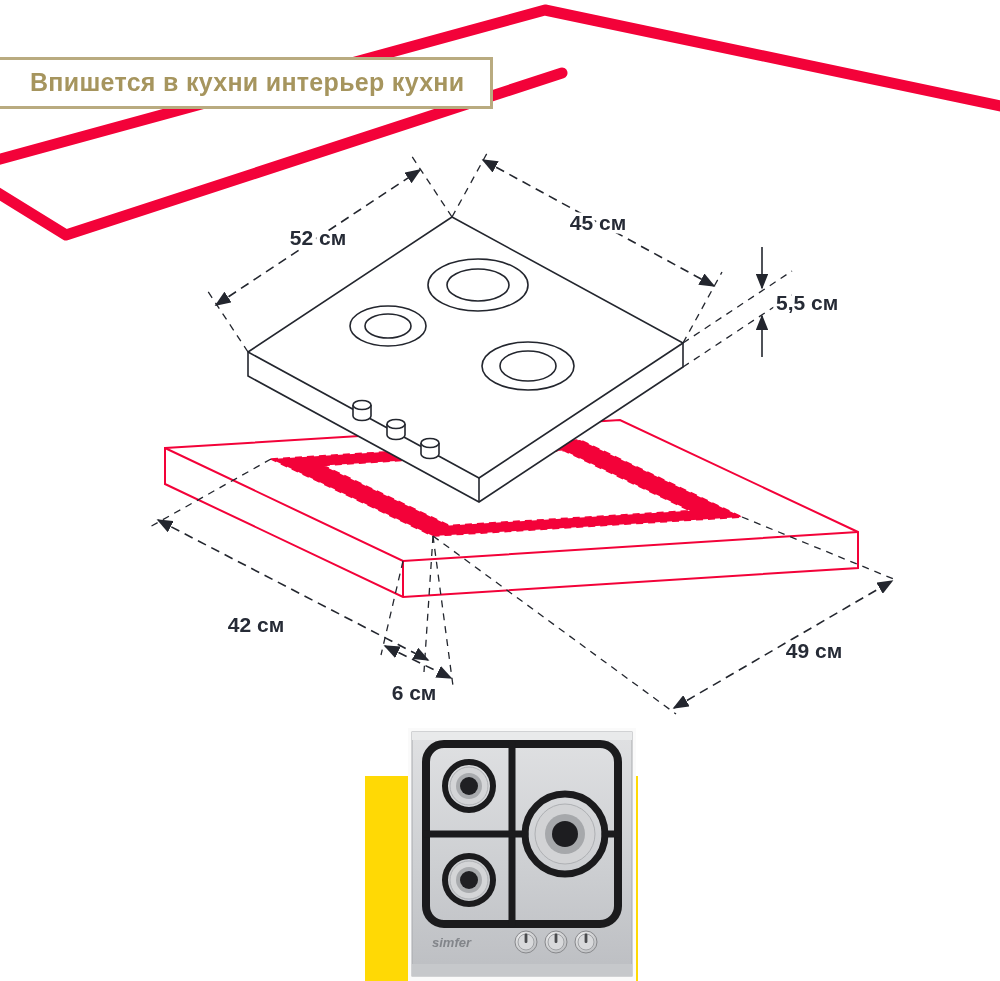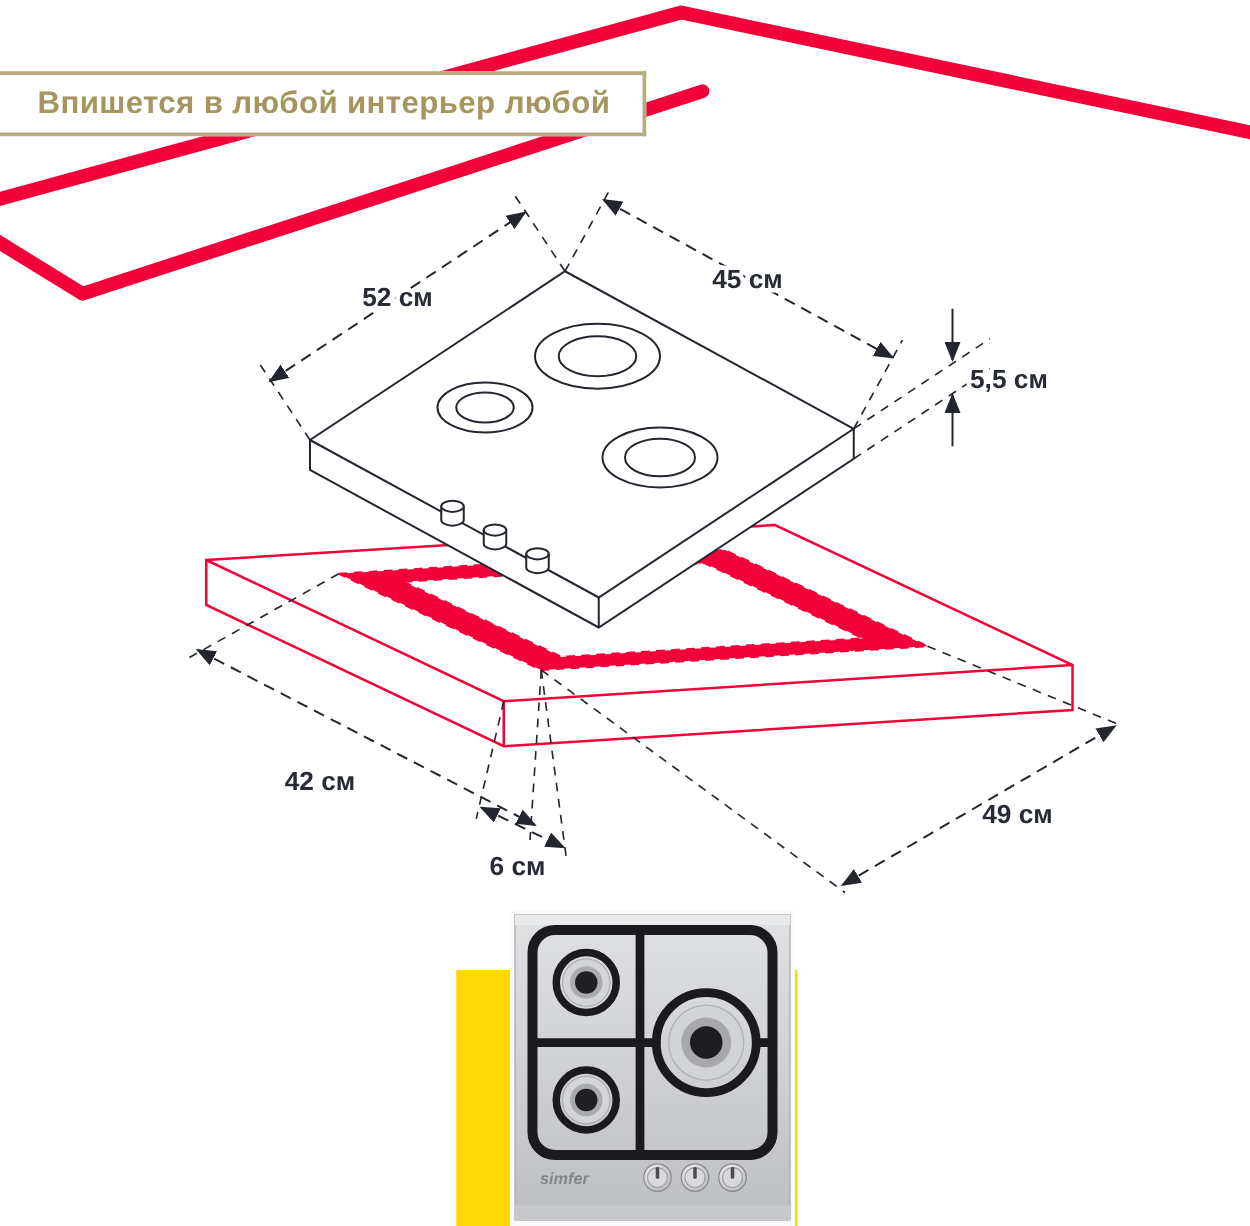--- a/index.html
+++ b/index.html
@@ -32,21 +32,21 @@
 <body>
 
 <div class="canvas">
 
   <svg class="ribbon-svg" width="1000" height="250" viewBox="0 0 1000 250">
     <path d="M -25 166 L 545 10 L 1020 110" fill="none" stroke-width="11" stroke-linejoin="round" stroke-linecap="round" stroke="#f30239"></path>
     <path d="M -20 182 L 66 235 L 562 73" fill="none" stroke-width="11" stroke-linejoin="round" stroke-linecap="round" stroke="#f30239"></path>
   </svg>
 
   <div class="title-box">
-    <span>Впишется в любой интерьер любой</span>
+    <span>Впишется в кухни интерьер кухни</span>
   </div>
 
   <svg class="drawing-svg" width="1000" height="610" viewBox="0 150 1000 610">
     <defs>
       <marker id="ah" viewBox="0 0 10 8" refX="9" refY="4" markerWidth="10" markerHeight="8" orient="auto-start-reverse">
         <path d="M0,0 L10,4 L0,8 z" fill="#23262e"></path>
       </marker>
     </defs>
 
     <g stroke="#f30239" stroke-width="2" fill="none">

